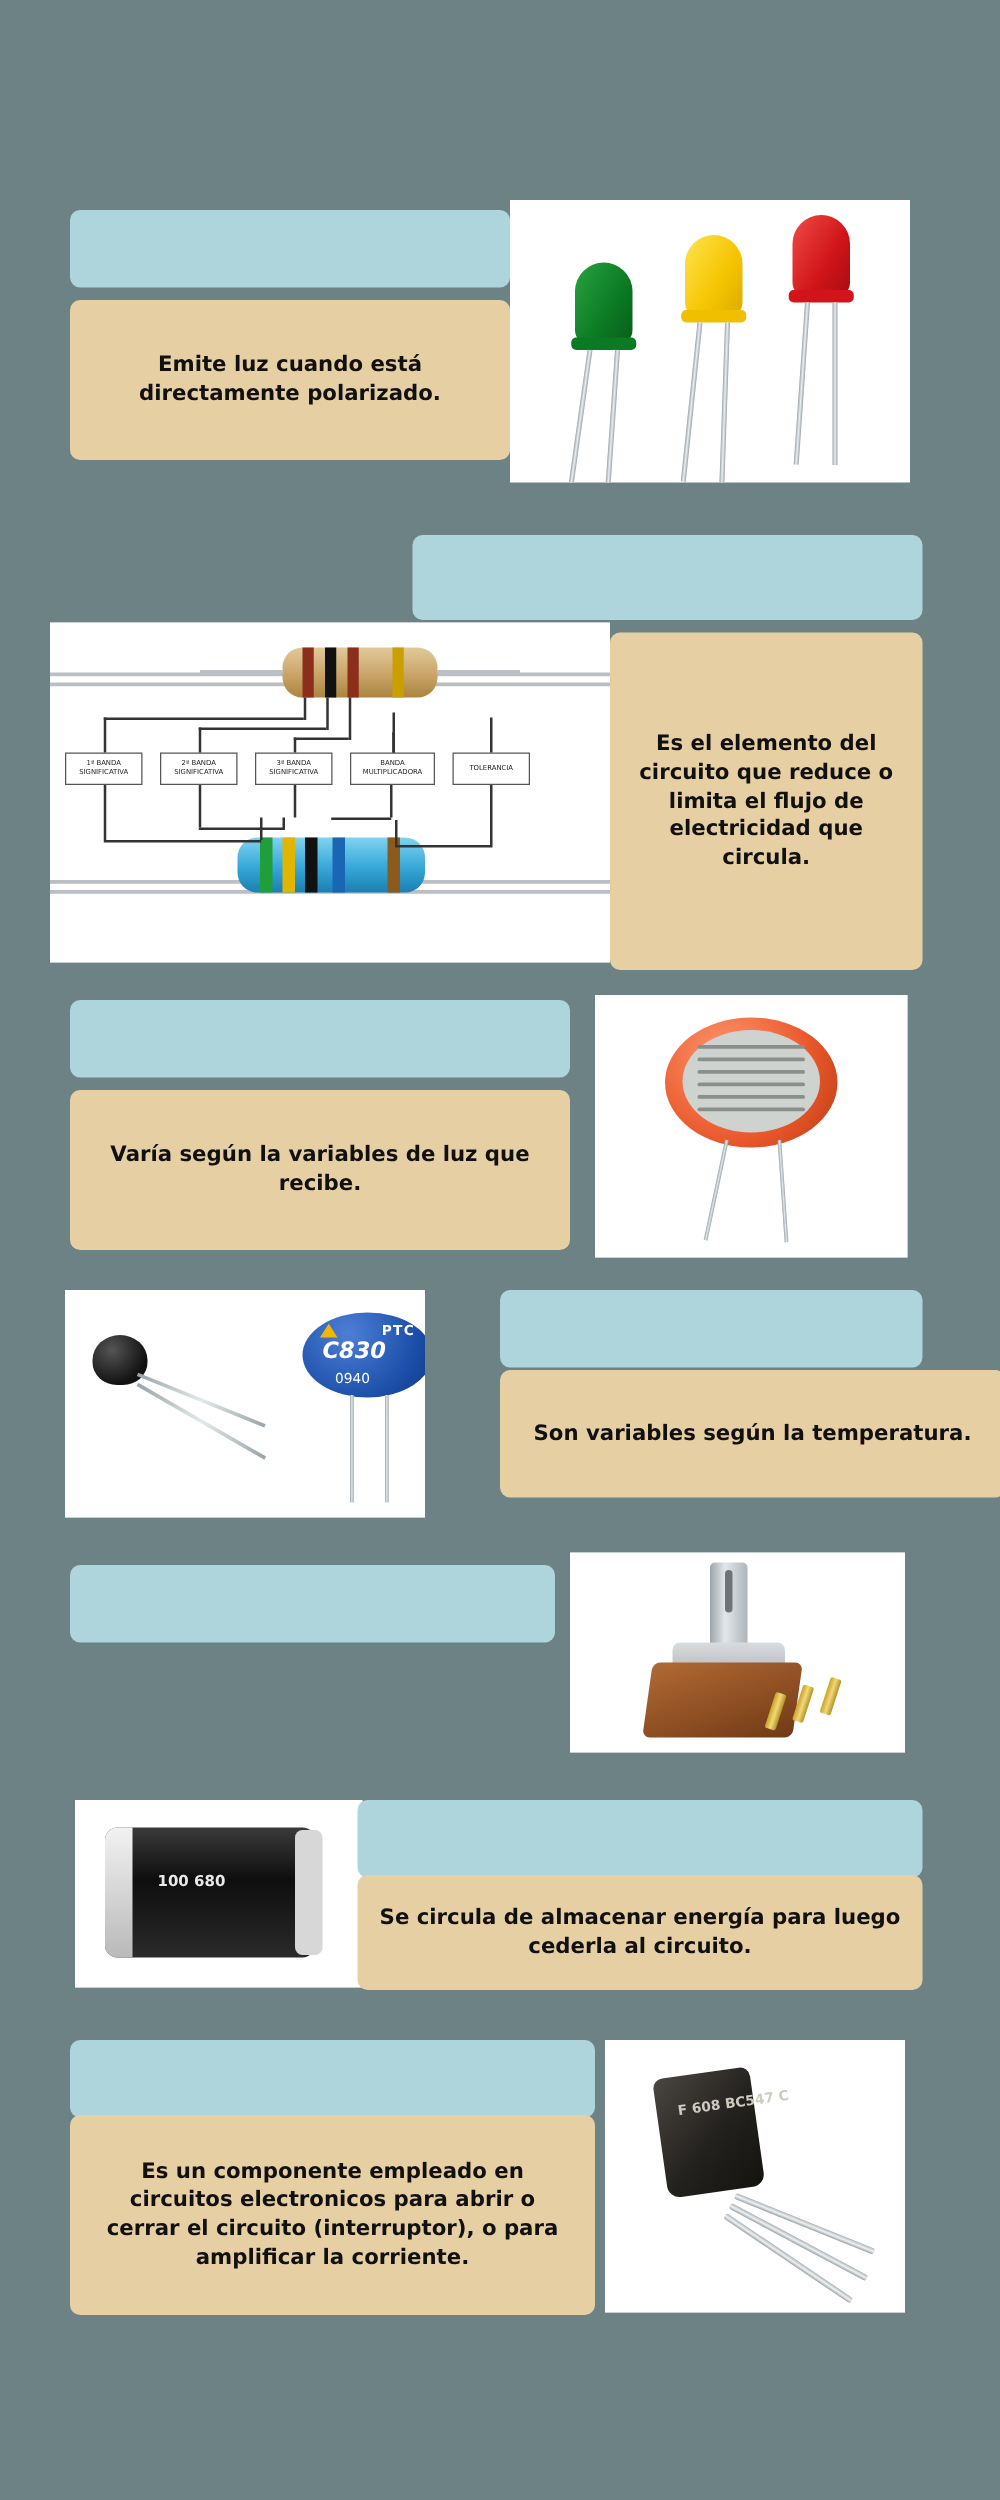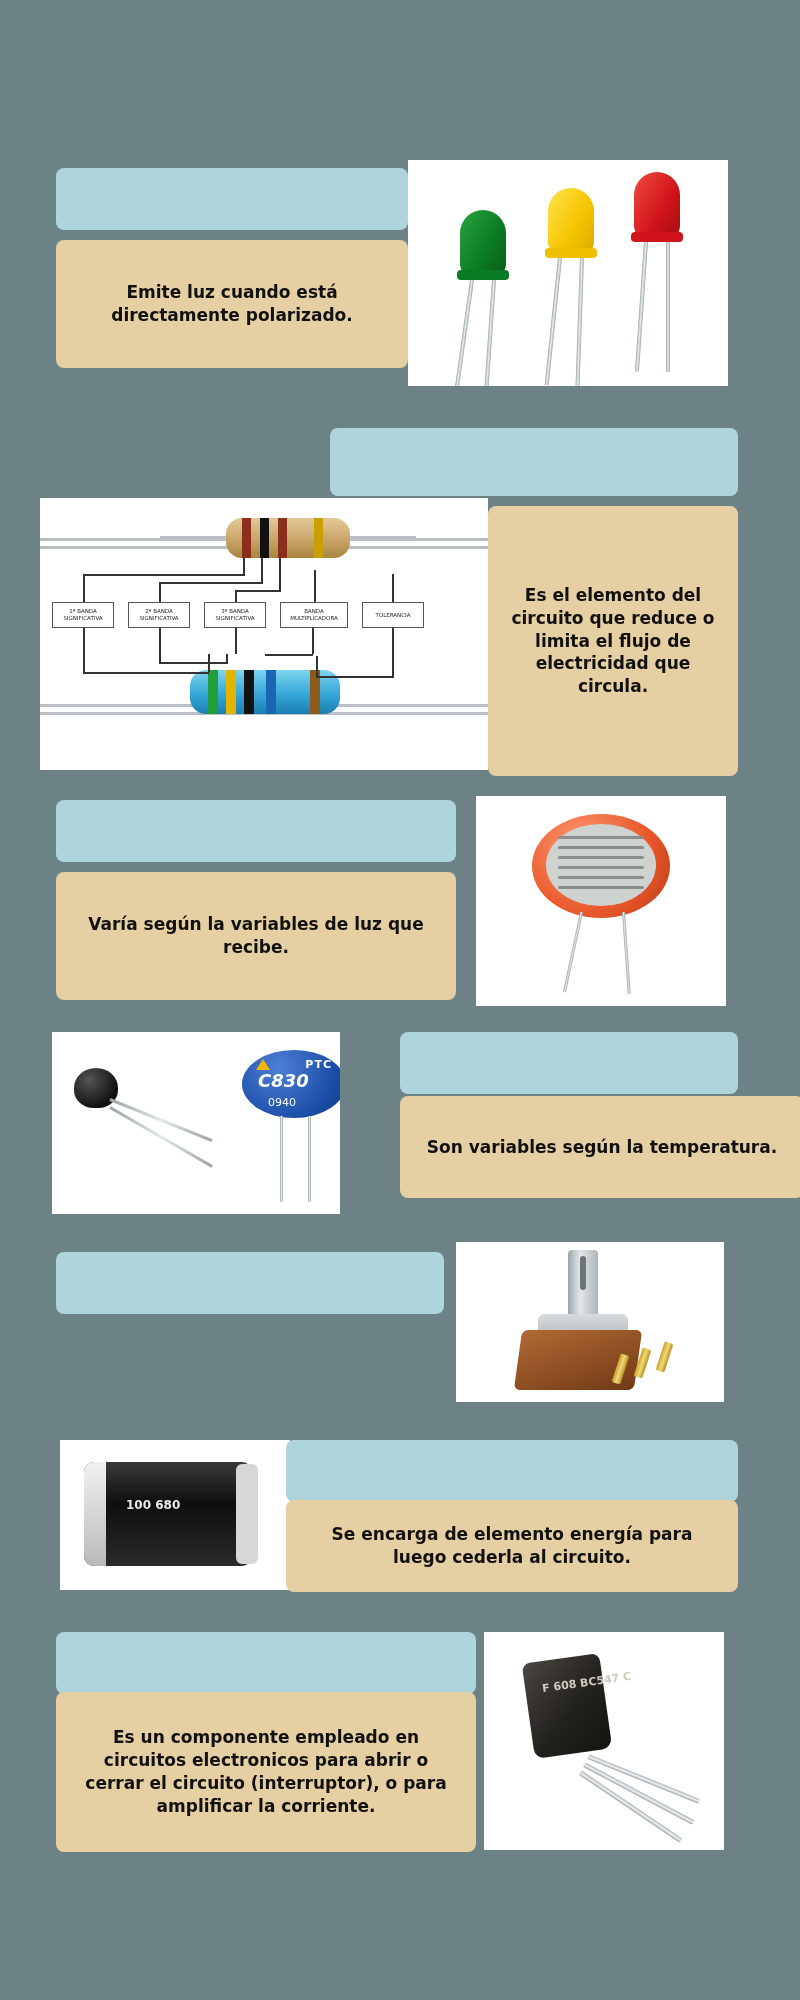--- a/index.html
+++ b/index.html
@@ -389,21 +389,21 @@
       <div class="cap-body" style="left:24px; top:22px; width:168px; height:104px;"></div>
       <div class="cap-stripe" style="left:24px; top:22px; width:22px; height:104px; border-radius:10px 0 0 10px;"></div>
       <div class="cap-cap" style="left:176px; top:24px; width:22px; height:100px; border-radius:6px;"></div>
       <div class="cap-text" style="left:66px; top:58px;">100  680</div>
     </div>
   </div>
 
   <div class="blue-bar" style="left:286px; top:1440px; width:452px; height:62px;"></div>
 
   <div class="tan-box" style="left:286px; top:1500px; width:452px; height:92px;">
-    <div class="txt">Se encarga de elemento energía para luego cederla al circuito.</div>
+    <div class="txt">Se circula de almacenar energía para luego cederla al circuito.</div>
   </div>
 
   <div class="blue-bar" style="left:56px; top:1632px; width:420px; height:62px;"></div>
 
   <div class="photo" style="left:484px; top:1632px; width:240px; height:218px;">
     <div class="tr-stage">
       <div class="tr-body" style="left:44px; top:26px;"></div>
       <div class="tr-text" style="left:58px; top:44px;">F 608 BC547 C</div>
       <div class="tr-leg" style="left:104px; top:122px; width:120px; transform:rotate(22deg); transform-origin:left center;"></div>
       <div class="tr-leg" style="left:100px; top:130px; width:124px; transform:rotate(28deg); transform-origin:left center;"></div>

